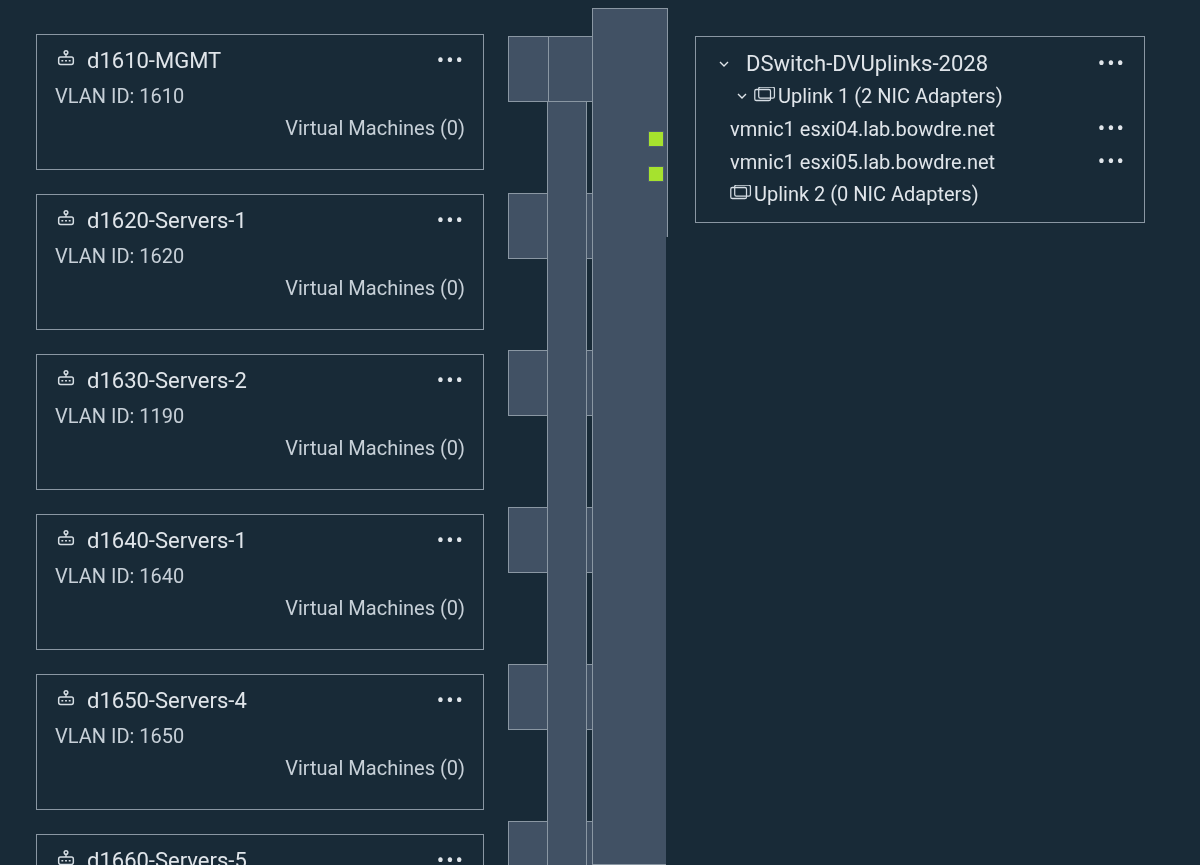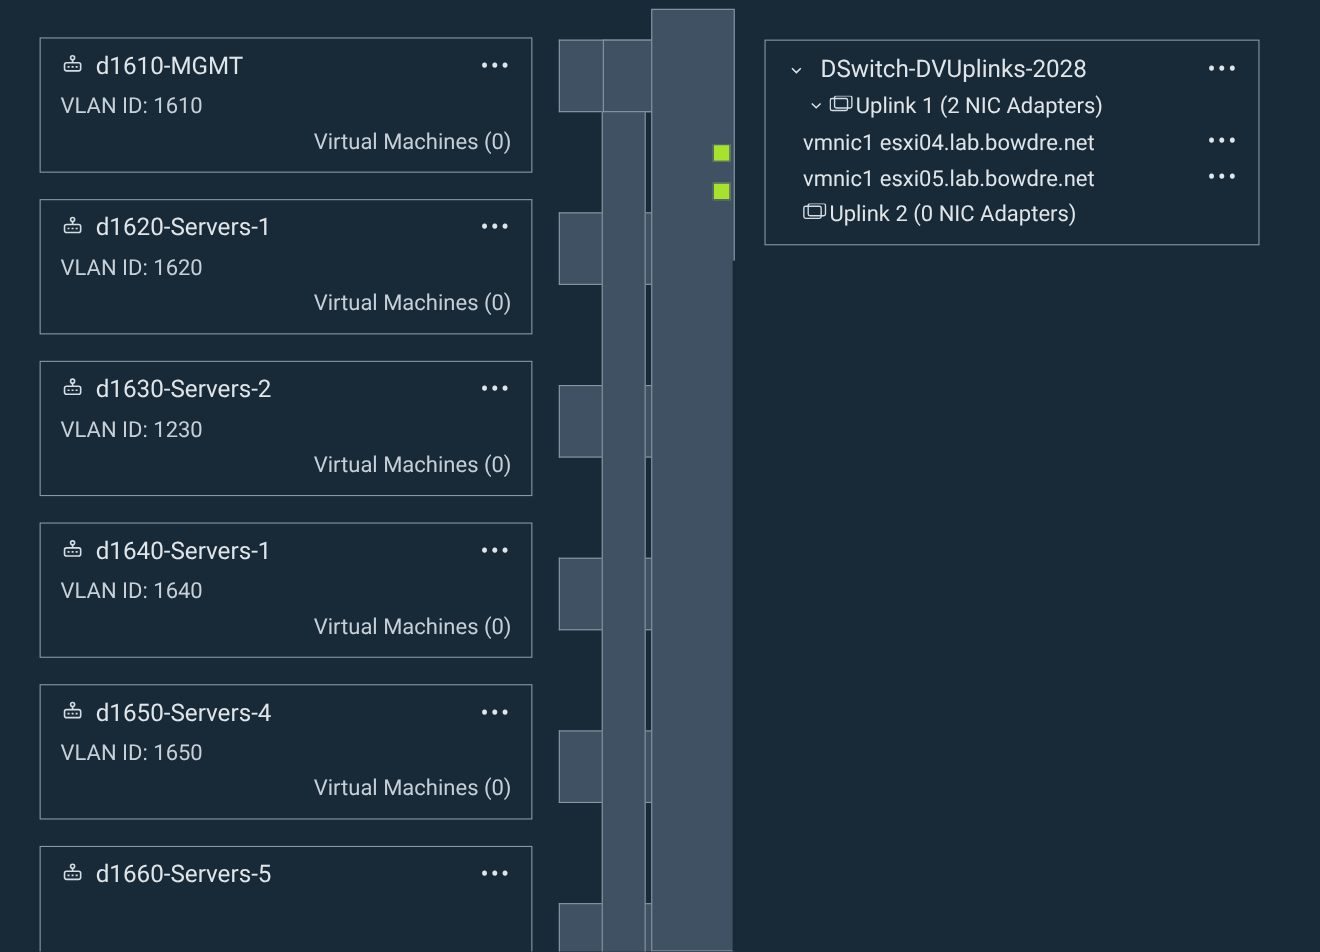--- a/index.html
+++ b/index.html
@@ -20,21 +20,21 @@
   left: 36px;
   top: 34px;
   width: 448px;
   display: flex;
   flex-direction: column;
   gap: 24px;
 }
 .pg-card {
   border: 1px solid #8a97a3;
   background: transparent;
-  padding: 12px 18px 16px 18px;
+  padding: 12px 18px 29px 18px;
 }
 .pg-head {
   display: flex;
   align-items: center;
   gap: 10px;
 }
 .pg-name {
   flex: 1;
   font-size: 22px;
 }
@@ -195,21 +195,21 @@
         <svg viewBox="0 0 24 24">
             <circle cx="12" cy="6" r="2"></circle>
             <path d="M12 8v3"></path>
             <rect x="4" y="11" width="16" height="8" rx="2"></rect>
             <path d="M7 15h2M11 15h2M15 15h2"></path>
           </svg>
       </span>
       <span class="pg-name">d1630-Servers-2</span>
       <span class="kebab">•••</span>
     </div>
-    <div class="pg-vlan">VLAN ID: 1230</div>
+    <div class="pg-vlan">VLAN ID: 1190</div>
     <div class="pg-vms">Virtual Machines (0)</div>
   </div>
 
   <div class="pg-card">
     <div class="pg-head">
       <span class="portgroup-icon">
         <svg viewBox="0 0 24 24">
             <circle cx="12" cy="6" r="2"></circle>
             <path d="M12 8v3"></path>
             <rect x="4" y="11" width="16" height="8" rx="2"></rect>

